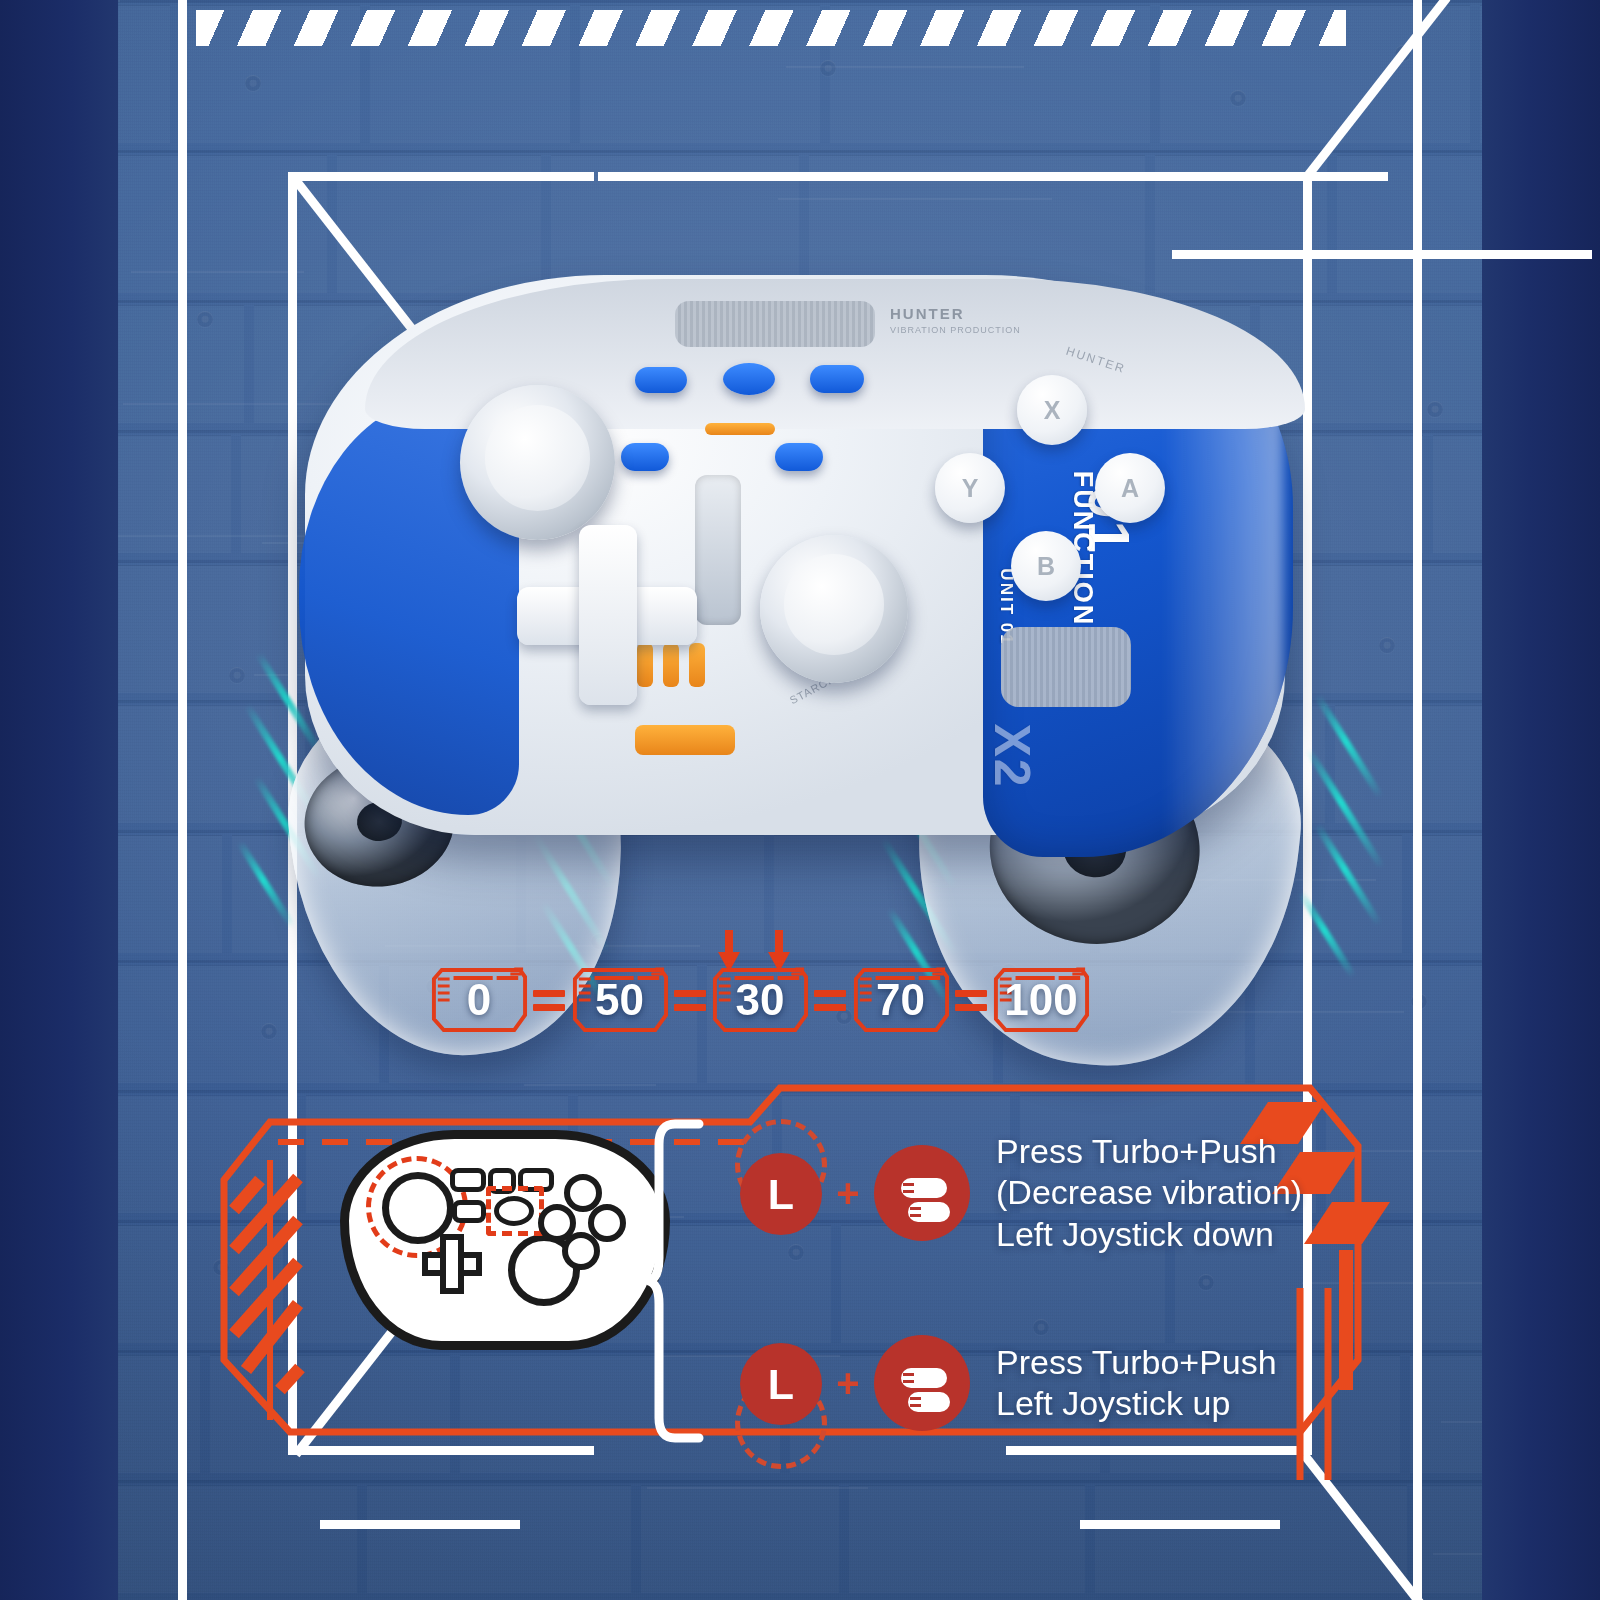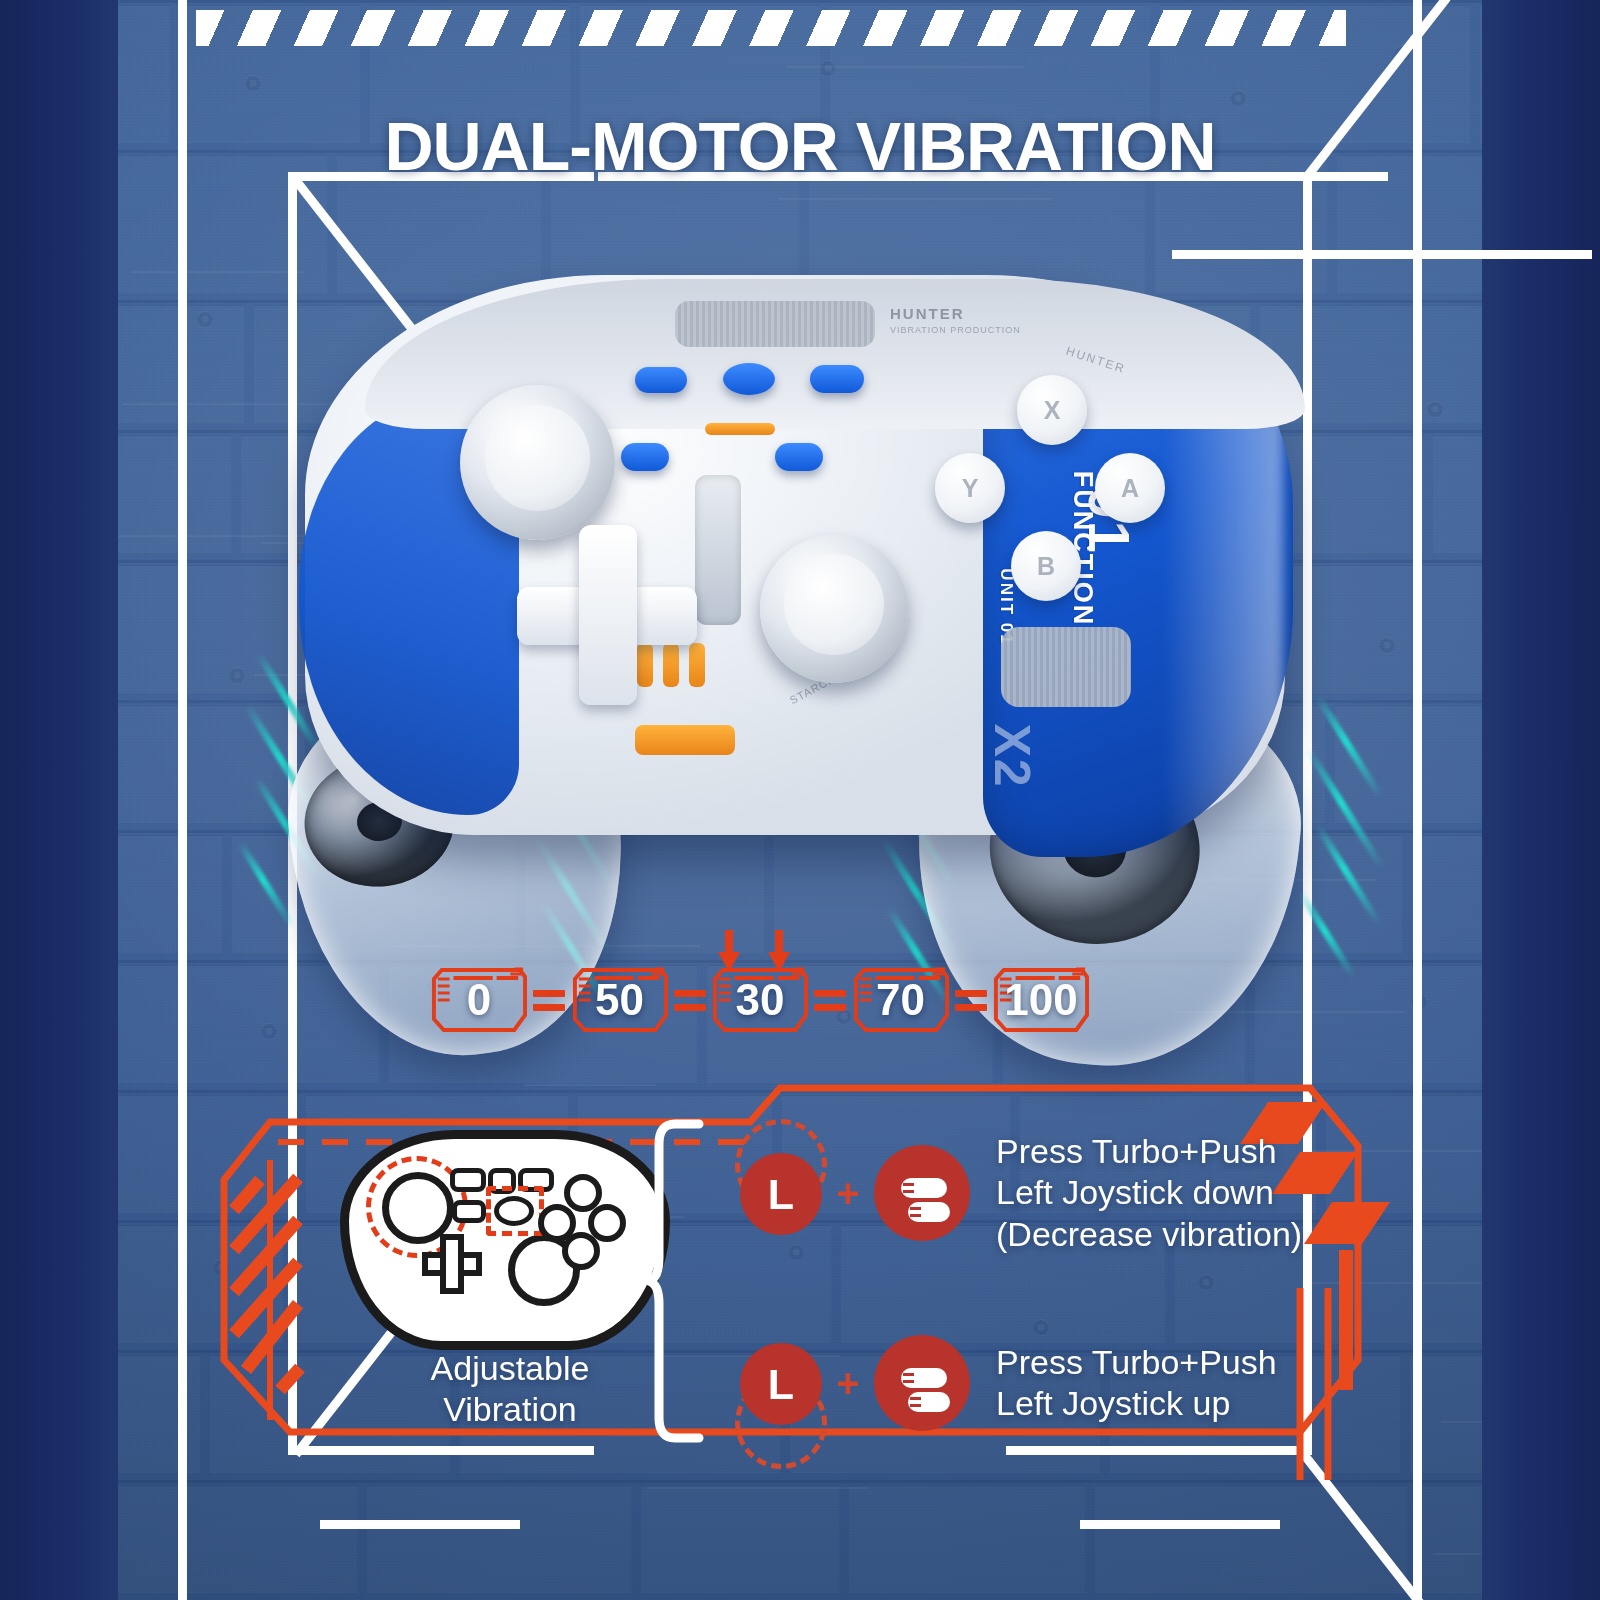--- a/index.html
+++ b/index.html
@@ -376,21 +376,20 @@
   <div class="wframe" style="right:288px;top:1446px;width:306px;height:9px;"></div>
   <div class="wdiag" style="right:296px;top:1450px;width:232px;transform:rotate(-128deg);transform-origin:100% 50%;"></div>
 
   <div class="wframe" style="left:320px;top:1520px;width:200px;height:9px;"></div>
   <div class="wframe" style="right:320px;top:1520px;width:200px;height:9px;"></div>
   <div class="wframe" style="left:600px;top:1446px;width:400px;height:9px;opacity:.0;"></div>
   <div class="wframe" style="left:388px;top:70px;width:1070px;height:9px;opacity:0;"></div>
   <div class="wframe" style="left:598px;top:172px;width:790px;height:9px;"></div>
   <div class="wframe" style="left:1172px;top:250px;width:420px;height:9px;"></div>
 
-  <div class="title">DUAL-MOTOR VIBRATION</div>
 
   <div id="pad">
 
     <div class="waves" style="left:-45px;top:430px;width:200px;height:240px;">
       <i style="left:10px;top:16px;width:120px;transform:rotate(58deg);"></i>
       <i style="left:-6px;top:76px;width:140px;transform:rotate(58deg);"></i>
       <i style="left:8px;top:140px;width:120px;transform:rotate(58deg);"></i>
       <i style="left:-4px;top:196px;width:100px;transform:rotate(58deg);"></i>
     </div>
     <div class="waves" style="left:250px;top:560px;width:200px;height:230px;">
@@ -569,24 +568,20 @@
       <div class="la-pill" style="left:148px;top:38px;width:18px;height:16px;"></div>
       <div class="la-pill" style="left:178px;top:38px;width:26px;height:14px;"></div>
       <div class="la-pill" style="left:112px;top:70px;width:24px;height:13px;"></div>
       <div class="la-pill" style="left:154px;top:66px;width:30px;height:20px;border-radius:50%;"></div>
       <div class="dashs" style="left:146px;top:56px;width:48px;height:40px;"></div>
       <div class="la-small" style="left:224px;top:44px;width:26px;height:26px;"></div>
       <div class="la-small" style="left:198px;top:74px;width:26px;height:26px;"></div>
       <div class="la-small" style="left:248px;top:74px;width:26px;height:26px;"></div>
       <div class="la-small" style="left:222px;top:102px;width:26px;height:26px;"></div>
     </div>
-    <div class="la-cap">
-      <div>Adjustable</div>
-      <div>Vibration</div>
-    </div>
 
     <svg class="brace" viewBox="0 0 60 326">
       <path d="M52,6 L28,6 Q12,6 12,26 L12,140 Q12,160 2,163 Q12,166 12,186 L12,300 Q12,320 28,320 L52,320" fill="none" stroke="#fff" stroke-width="9" stroke-linecap="round" stroke-linejoin="round"></path>
     </svg>
 
     <div class="row r1">
       <div class="keycirc">
         <div class="ghost" style="left:5px;top:-28px;"></div>
         <div class="solid">L</div>
       </div>
@@ -594,22 +589,22 @@
       <div class="motoricon">
         <i class="bar1"></i>
           <i class="bar2"></i>
         <u style="left:29px;top:38px;width:11px;"></u>
         <u style="left:29px;top:45px;width:11px;"></u>
         <u style="left:36px;top:62px;width:11px;"></u>
         <u style="left:36px;top:69px;width:11px;"></u>
       </div>
       <div class="itext">
         <div>Press Turbo+Push</div>
+        <div>(Decrease vibration)</div>
         <div>Left Joystick down</div>
-        <div>(Decrease vibration)</div>
       </div>
     </div>
 
     <div class="row r2">
       <div class="keycirc">
         <div class="ghost" style="left:5px;top:40px;"></div>
         <div class="solid">L</div>
       </div>
       <div class="plus">+</div>
       <div class="motoricon">

